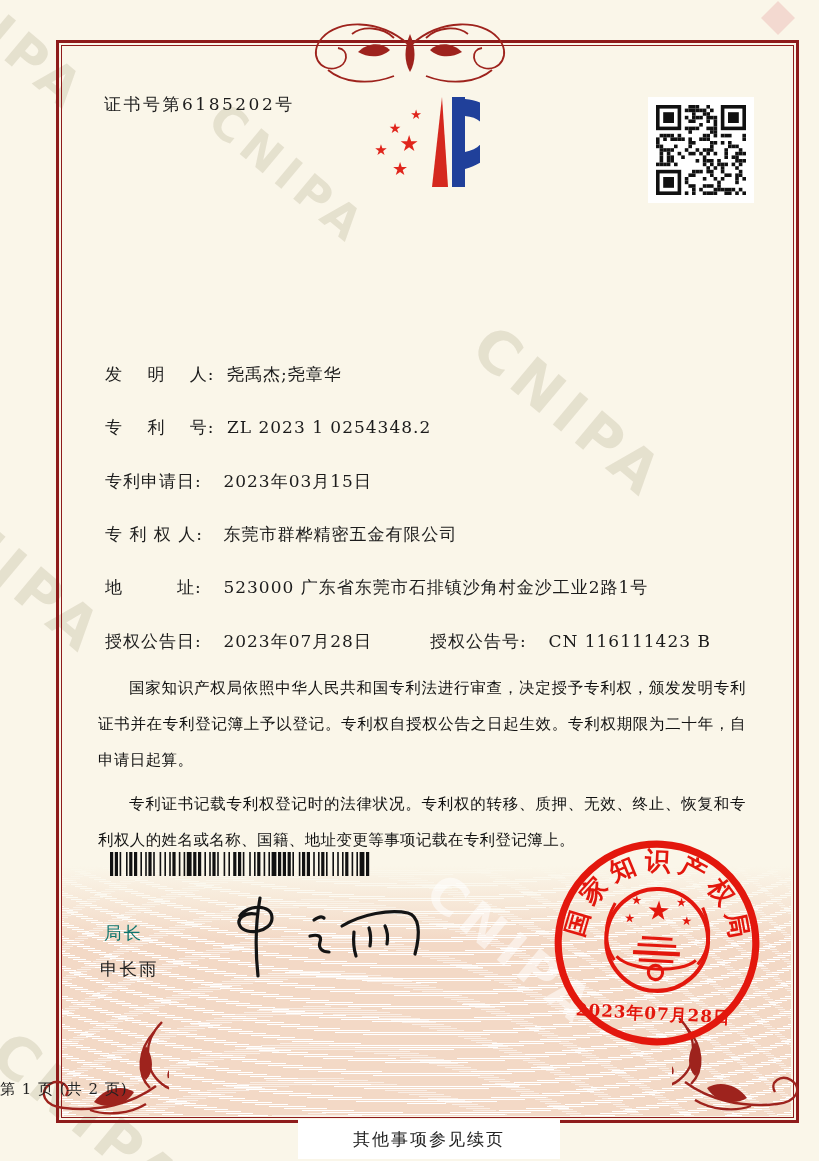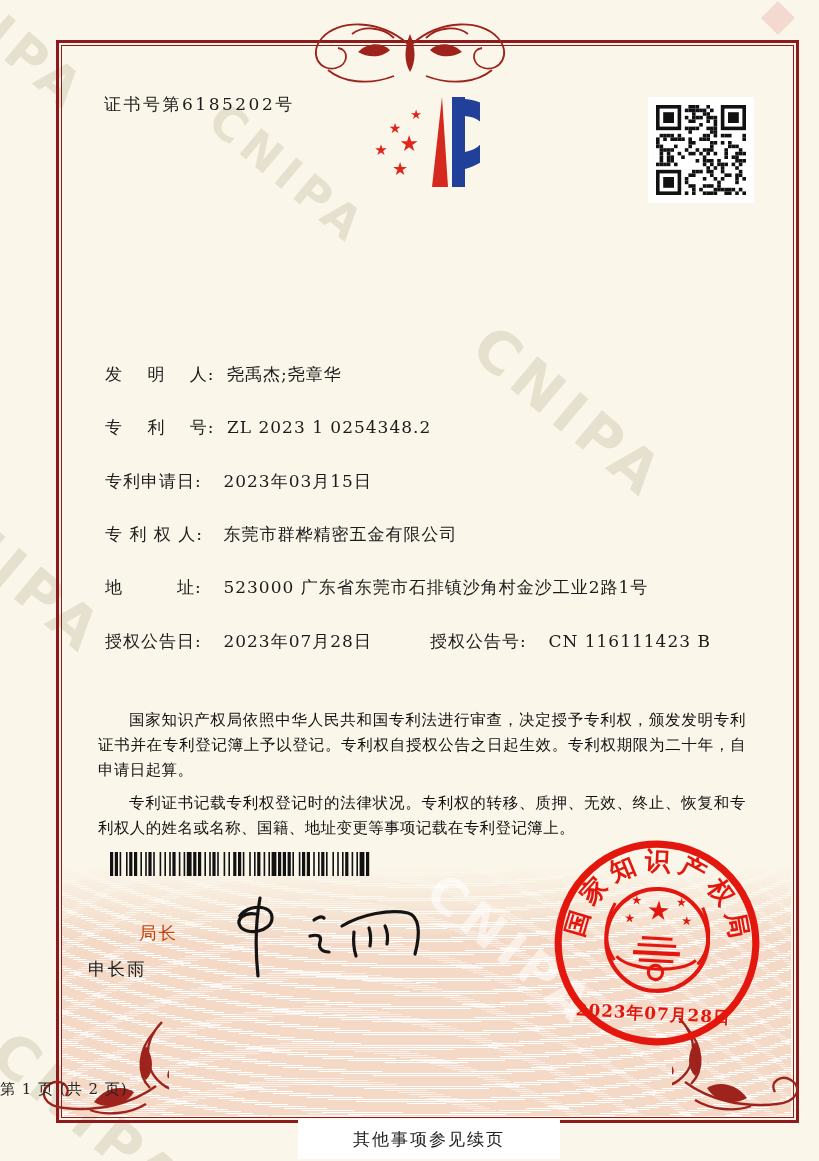--- a/index.html
+++ b/index.html
@@ -33,29 +33,29 @@
   .qrbox svg{position:absolute;left:8px;top:8px;}
   .title{position:absolute;left:0;right:0;top:203px;text-align:center;font-size:37px;font-weight:bold;
          letter-spacing:14px;color:#171717;}
   
   .field{position:absolute;left:105px;font-size:17px;letter-spacing:1px;white-space:nowrap;}
   .flabel{display:inline-block;min-width:106px;}
   .fvalue{margin-left:6px;}
   .f0{top:310px}.f1{top:363px}.f2{top:416px}.f3{top:470px}.f4{top:523px}.f5{top:576px}.f6{top:630px}
   .field .second{position:absolute;left:325px;top:0;}
   
-  .paras{position:absolute;left:98px;top:670px;width:648px;font-size:15.5px;line-height:25px;
-         text-align:justify;letter-spacing:0.4px;color:#121212;margin-top:38px;}
+  .paras{position:absolute;left:98px;top:670px;width:648px;font-size:15.5px;line-height:36px;
+         text-align:justify;letter-spacing:0.4px;color:#121212;}
   .paras p{margin:0 0 8px 0;text-indent:2em;}
   
   .barcode{position:absolute;left:110px;top:852px;}
   
   .director-title{position:absolute;left:104px;top:921px;font-size:17.5px;letter-spacing:2px;
-                  font-family:"DejaVu Sans","Liberation Sans",sans-serif;color:#c2410c;margin-left:35px;}
-  .director-name{position:absolute;left:88px;top:957px;font-size:17.5px;letter-spacing:2px;
+                  font-family:"DejaVu Sans","Liberation Sans",sans-serif;color:#0f766e;}
+  .director-name{position:absolute;left:100px;top:957px;font-size:17.5px;letter-spacing:2px;
                  font-family:Liberation Sans, sans-serif;color:#222;}
   .signature{position:absolute;left:222px;top:892px;}
   
   .seal{position:absolute;left:548px;top:834px;}
   .seal text{font-family:"DejaVu Serif","Liberation Serif",serif;}
   
   .page-label{position:absolute;left:0;right:0;top:1080px;text-align:left;font-size:15px;letter-spacing:1px;color:#222;}
   .note-box{position:absolute;left:298px;top:1119px;width:262px;height:40px;background:#ffffff;
             text-align:center;line-height:40px;font-size:17px;letter-spacing:2px;color:#222;}
 </style>

